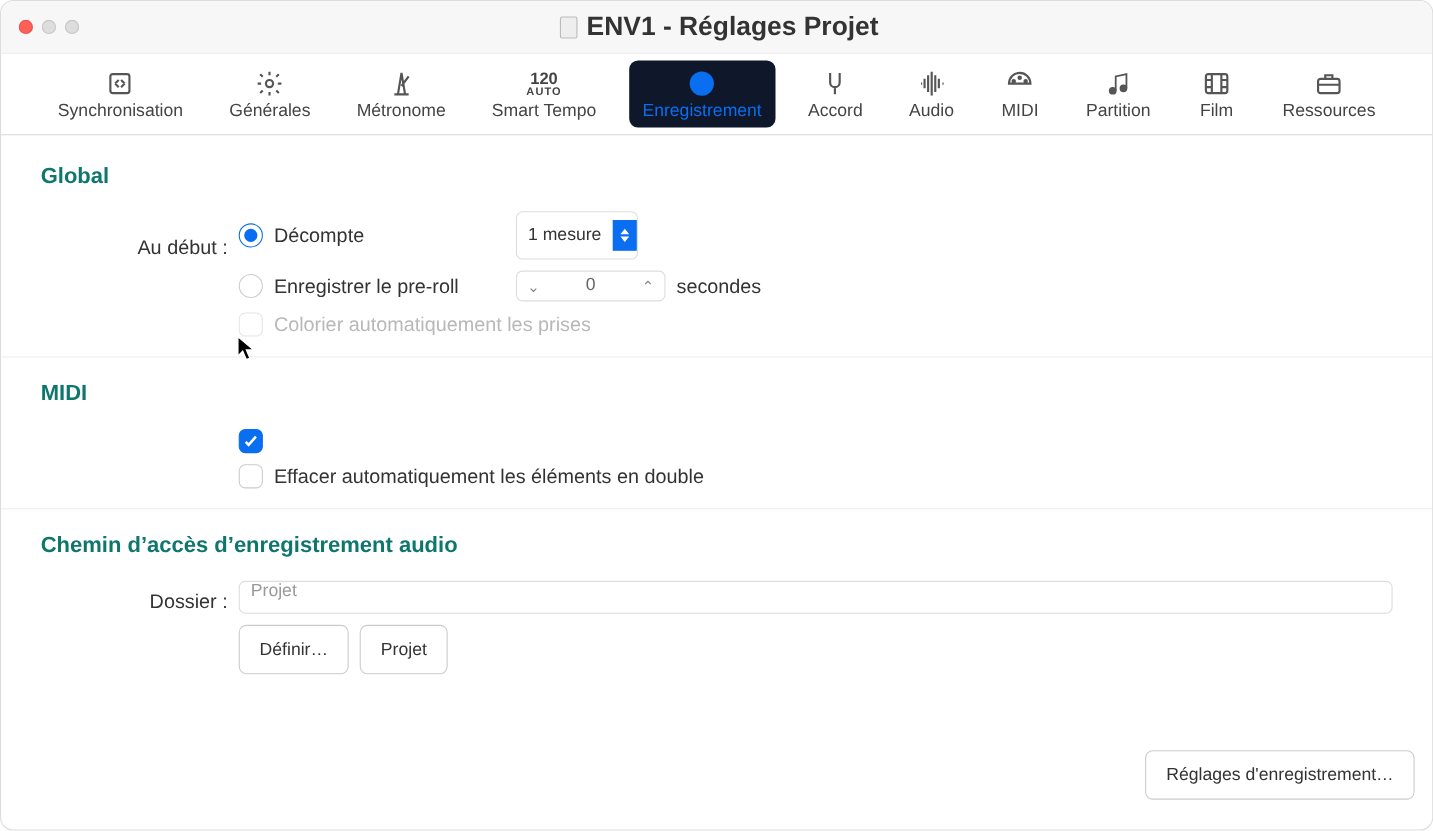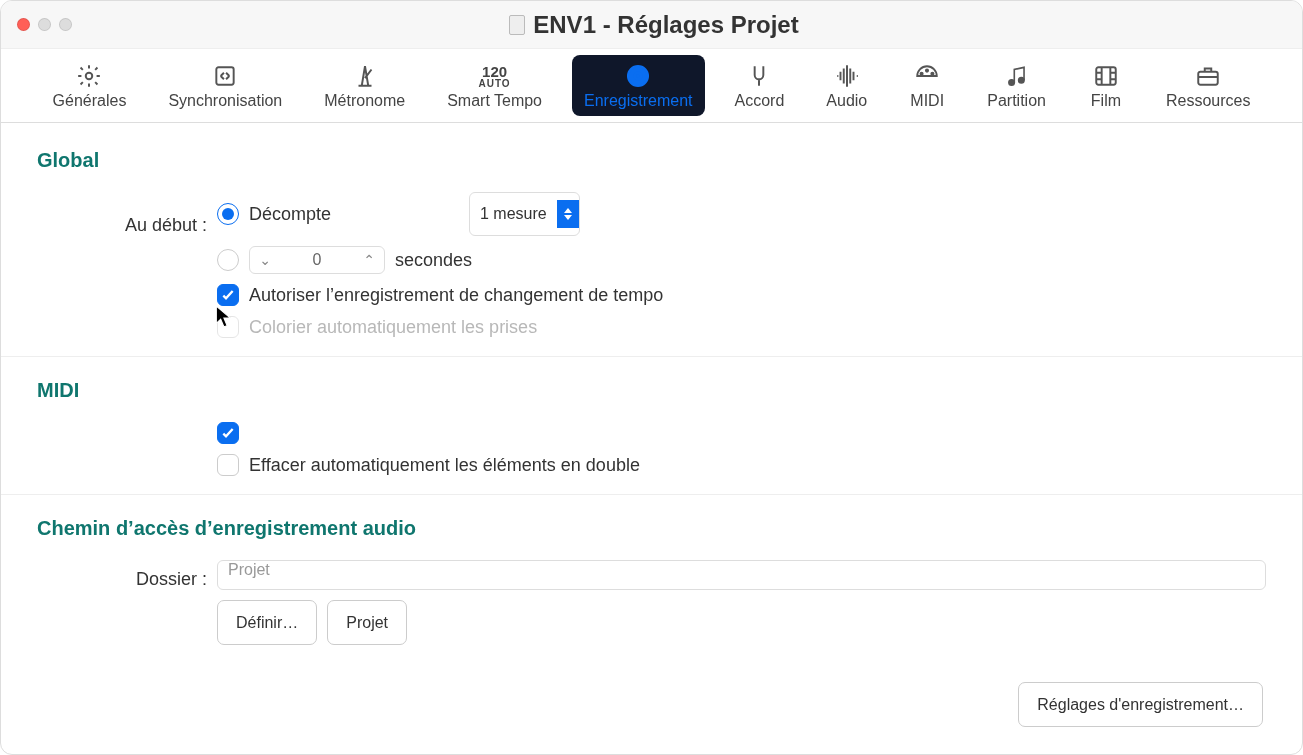--- a/index.html
+++ b/index.html
@@ -84,21 +84,21 @@
 .stepper .chev { font-size: 14px; color: #888; }
 .dimmed { color: #b8b8b8; }
 .divider { height: 1px; background: #eee; margin: 18px -36px 22px -36px; }
 .textfield {
   flex: 1; height: 30px; border: 1px solid #ddd; border-radius: 6px; padding: 0 10px; font-size: 16px; color: #999; background: #fff;
 }
 .btn {
   height: 45px; padding: 0 18px; border: 1px solid #ccc; border-radius: 7px; background: #fff; font-size: 16px; color: #333;
   display: inline-flex; align-items: center;
 }
-.footer { position: absolute; right: 40px; bottom: 28px; padding-left: 12px; }
+.footer { position: absolute; right: 17px; bottom: 28px; padding-left: 12px; }
 .cursor { position: absolute; left: 214px; top: 304px; pointer-events: none; }
 .cursor svg { width: 22px; height: 26px; }
 .indent { padding-left: 190px; }
 </style>
 </head>
 <body>
 
 <div class="titlebar">
   <div class="traffic">
     <span class="traffic-light tl-red"></span>
@@ -110,35 +110,35 @@
     <span>ENV1 - Réglages Projet</span>
   </div>
   <div style="width:50px"></div>
 </div>
 
 <div class="toolbar">
 
   <div class="tool-item">
     <span class="tool-icon">
       <svg viewBox="0 0 24 24" fill="none" stroke="#555" stroke-width="1.8">
+          <rect x="4" y="4" width="16" height="16" rx="2"></rect>
+          <path d="M8 12l3-3M8 12l3 3M16 12l-3-3M16 12l-3 3"></path>
+        </svg>
+    </span>
+    <span>Synchronisation</span>
+  </div>
+
+  <div class="tool-item">
+    <span class="tool-icon">
+      <svg viewBox="0 0 24 24" fill="none" stroke="#555" stroke-width="1.8">
           <circle cx="12" cy="12" r="3"></circle>
           <path d="M12 2v3M12 19v3M4.2 4.2l2.1 2.1M17.7 17.7l2.1 2.1M2 12h3M19 12h3M4.2 19.8l2.1-2.1M17.7 6.3l2.1-2.1"></path>
         </svg>
     </span>
     <span>Générales</span>
-  </div>
-
-  <div class="tool-item">
-    <span class="tool-icon">
-      <svg viewBox="0 0 24 24" fill="none" stroke="#555" stroke-width="1.8">
-          <rect x="4" y="4" width="16" height="16" rx="2"></rect>
-          <path d="M8 12l3-3M8 12l3 3M16 12l-3-3M16 12l-3 3"></path>
-        </svg>
-    </span>
-    <span>Synchronisation</span>
   </div>
 
   <div class="tool-item">
     <span class="tool-icon">
       <svg viewBox="0 0 24 24" fill="none" stroke="#555" stroke-width="1.8">
           <path d="M9 21L12 3L15 21Z M6 21h12 M12 14l6-8"></path>
         </svg>
     </span>
     <span>Métronome</span>
   </div>
@@ -236,67 +236,57 @@
         <span>1 mesure</span>
         <span class="select-arrows"></span>
       </span>
     </div>
   </div>
 
   <div class="row">
     <div class="label-col"></div>
     <div class="control-col">
       <span class="radio"></span>
+      <span style="width:210px">Enregistrer le pre-roll</span>
       <span class="stepper">
         <span class="stepbtn">
             <span class="chev">⌄</span>
           </span>
         <span class="stepval">0</span>
         <span class="stepbtn">
             <span class="chev">⌃</span>
           </span>
       </span>
       <span>secondes</span>
     </div>
   </div>
 
-  <div class="row">
+
+  <div class="row">
+    <div class="label-col"></div>
+    <div class="control-col">
+      <span class="checkbox disabled">
+        
+      </span>
+      <span class="dimmed">Colorier automatiquement les prises</span>
+    </div>
+  </div>
+
+  <div class="divider"></div>
+
+  <h2 class="section">MIDI</h2>
+
+  <div class="row indent" style="padding-left:0">
     <div class="label-col"></div>
     <div class="control-col">
       <span class="checkbox checked">
         <svg viewBox="0 0 24 24" fill="none" stroke="#fff" stroke-width="3.5">
             <path d="M5 13l4 4 10-11"></path>
           </svg>
       </span>
-      <span>Autoriser l’enregistrement de changement de tempo</span>
-    </div>
-  </div>
-
-  <div class="row">
-    <div class="label-col"></div>
-    <div class="control-col">
-      <span class="checkbox disabled">
-        
-      </span>
-      <span class="dimmed">Colorier automatiquement les prises</span>
-    </div>
-  </div>
-
-  <div class="divider"></div>
-
-  <h2 class="section">MIDI</h2>
-
-  <div class="row indent" style="padding-left:0">
-    <div class="label-col"></div>
-    <div class="control-col">
-      <span class="checkbox checked">
-        <svg viewBox="0 0 24 24" fill="none" stroke="#fff" stroke-width="3.5">
-            <path d="M5 13l4 4 10-11"></path>
-          </svg>
-      </span>
     </div>
   </div>
 
   <div class="row">
     <div class="label-col"></div>
     <div class="control-col">
       <span class="checkbox">
         
       </span>
       <span>Effacer automatiquement les éléments en double</span>

